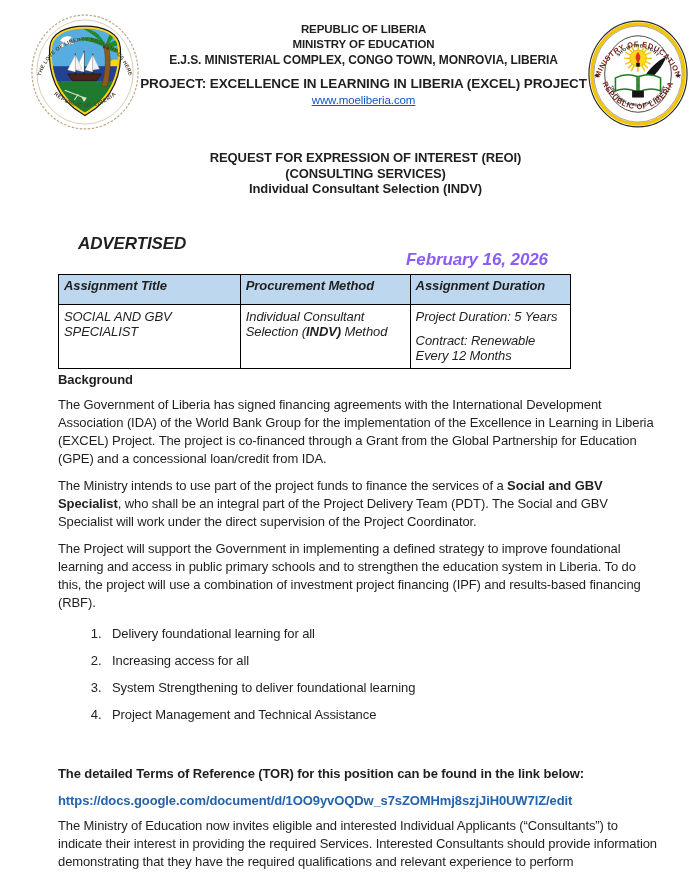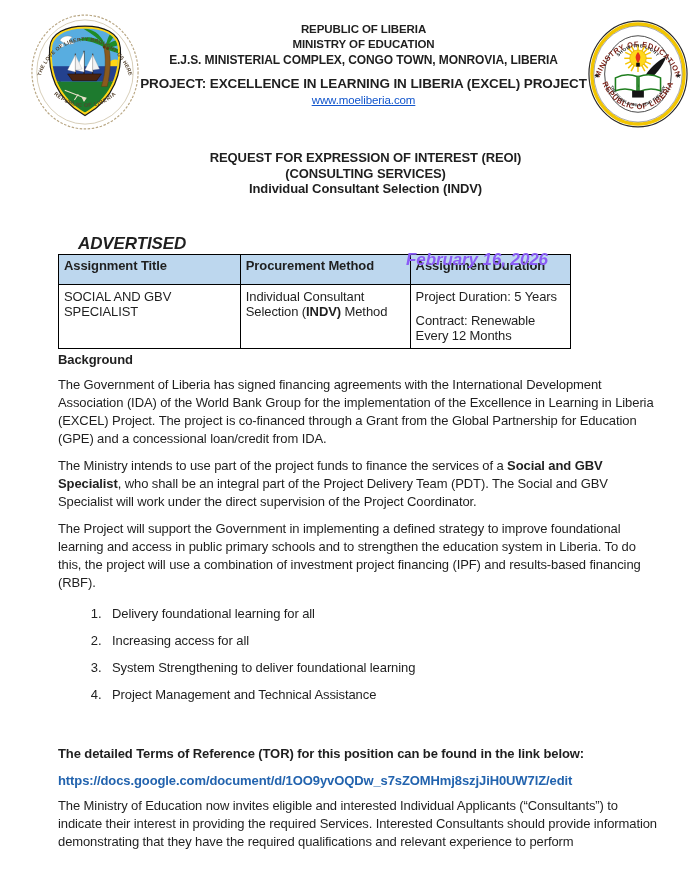--- a/index.html
+++ b/index.html
@@ -23,21 +23,21 @@
   .h-link a { color: #1155cc; text-decoration: underline; cursor: pointer; }
 
   
   .content { padding: 0 24px 0 58px; }
   .reoi { margin-top: 19px; font-weight: bold; font-size: 13px; line-height: 15.5px; text-align: center; }
   .adv-row { position: relative; margin-top: 37px; height: 16px; font-weight: bold; font-size: 17px; font-style: italic; }
   .adv-label { margin-left: 20px; }
   .adv-date { position: absolute; left: 337px; top: 16px; color: #8b5cf6; margin-left: 11px; }
 
   
-  table.reoi-table { border-collapse: collapse; width: 513px; margin-top: 4px; font-size: 13px; }
+  table.reoi-table { border-collapse: collapse; width: 513px; margin-top: 24px; font-size: 13px; font-style: italic; }
   table.reoi-table th, table.reoi-table td { border: 1.6px solid #000; text-align: left; vertical-align: top; }
   table.reoi-table th { background: #bdd7ee; font-weight: bold; padding: 3px 5px 11px 5px; }
   table.reoi-table td { padding: 4px 5px; height: 64px; }
   .col1 { width: 222px; } .col2 { width: 203px; } .col3 { width: 192px; }
   td.cell-title { padding-left: 9px; }
   .dur2 { margin-top: 9px; }
 
   
   .section-heading { font-weight: bold; font-size: 13px; margin-top: 3px; }
   p.body-p { font-size: 13px; line-height: 18px; max-width: 600px; margin-top: 9px; }

